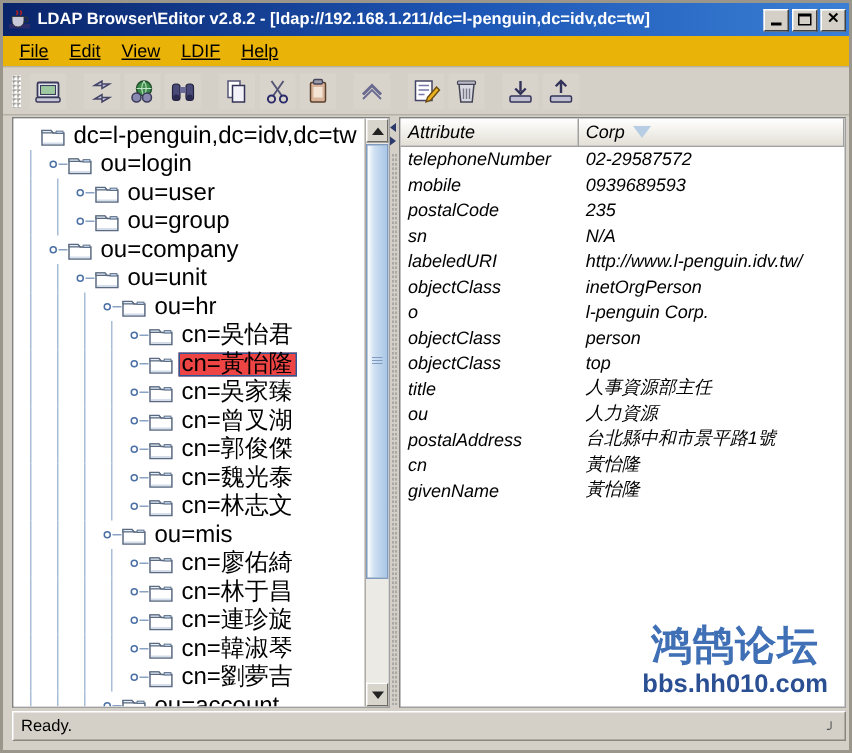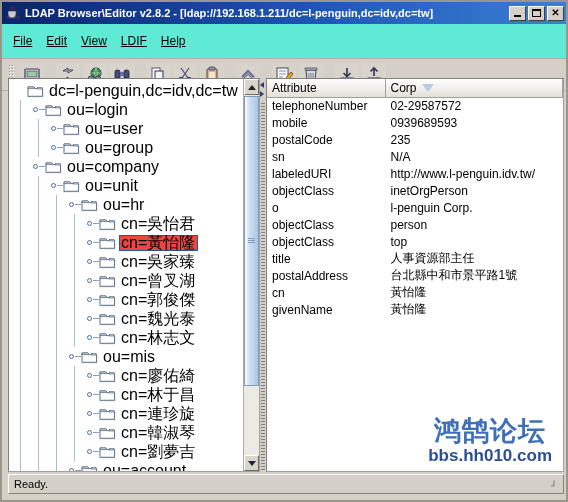--- a/index.html
+++ b/index.html
@@ -57,22 +57,22 @@
     color: #000;
     display: flex; align-items: center; justify-content: center;
     box-sizing: border-box;
   }
   .glyph-min { width: 7px; height: 2px; background: #000; margin-top: 6px; }
   .glyph-max { width: 9px; height: 8px; border: 1px solid #000; border-top-width: 2px; box-sizing: border-box; }
   .glyph-close { font-size: 10px; font-weight: bold; line-height: 1; font-family: "Liberation Sans", sans-serif; }
 
   
   .menubar {
-    height: 35px;
-    background: #5eead4;
+    height: 21px;
+    background: #eab308;
     display: flex;
     align-items: center;
     padding-left: 4px;
     box-sizing: border-box;
     border-bottom: 1px solid #b5b0a6;
   }
   .menu-item {
     font-size: 12px;
     color: #000;
     padding: 2px 7px;
@@ -252,21 +252,21 @@
     position: absolute;
     left: 3px; right: 3px;
     top: 50%;
     margin-top: -3px;
     height: 6px;
     background-image: linear-gradient(#7f9cc0 1px, transparent 1px);
     background-size: 100% 2px;
   }
 
   
-  .tbl { width: 100%; border-collapse: collapse; table-layout: fixed; }
+  .tbl { width: 100%; border-collapse: collapse; table-layout: fixed; font-style: italic; }
   .tbl th {
     height: 18px;
     background: linear-gradient(to bottom, #ffffff 0%, #f0eee8 55%, #e2dfd6 100%);
     border-right: 1px solid #a0a0a0;
     border-bottom: 1px solid #a0a0a0;
     font-size: 12px;
     font-weight: normal;
     text-align: left;
     padding: 0 0 0 5px;
     color: #000;
@@ -939,20 +939,24 @@
             </tr>
             <tr>
               <td class="col-attr">objectClass</td>
               <td>top</td>
             </tr>
             <tr>
               <td class="col-attr">title</td>
               <td>人事資源部主任</td>
             </tr>
             <tr>
+              <td class="col-attr">ou</td>
+              <td>人力資源</td>
+            </tr>
+            <tr>
               <td class="col-attr">postalAddress</td>
               <td>台北縣中和市景平路1號</td>
             </tr>
             <tr>
               <td class="col-attr">cn</td>
               <td>黃怡隆</td>
             </tr>
             <tr>
               <td class="col-attr">givenName</td>
               <td>黃怡隆</td>

